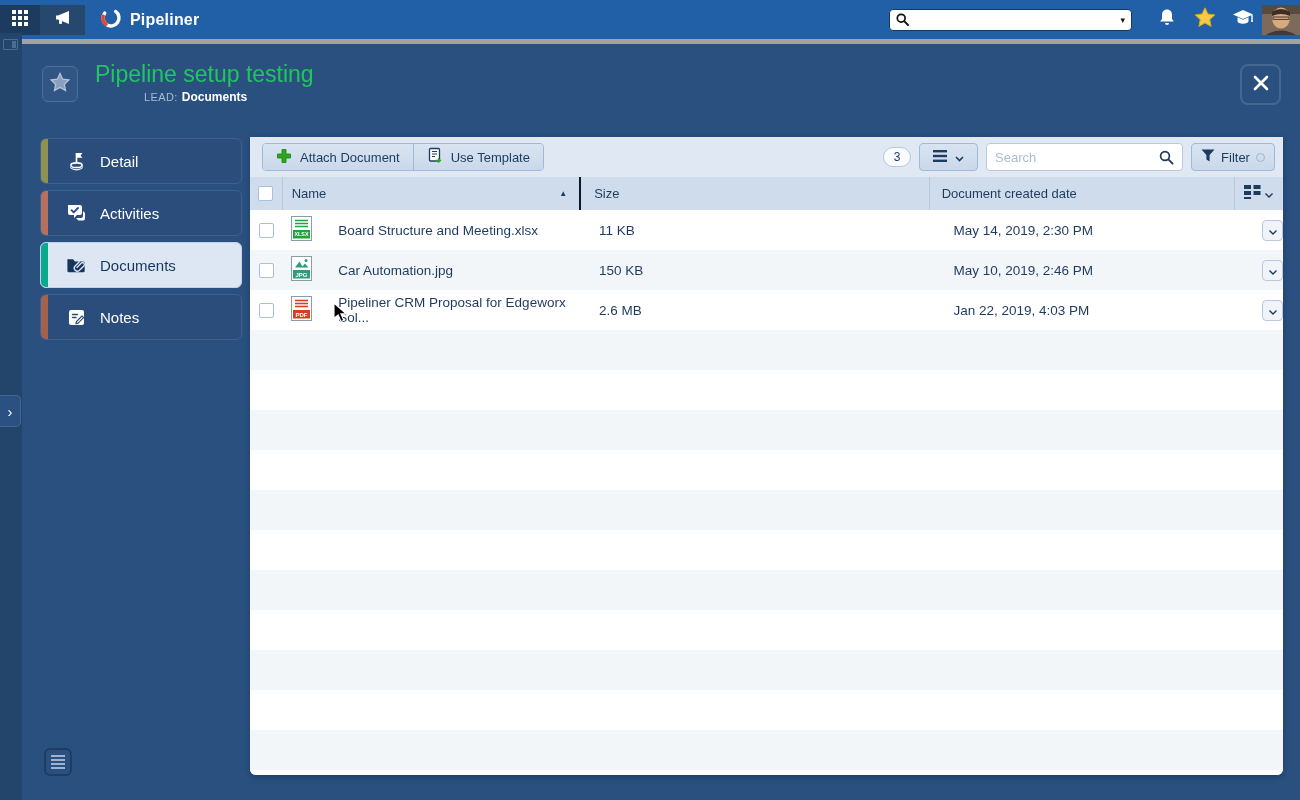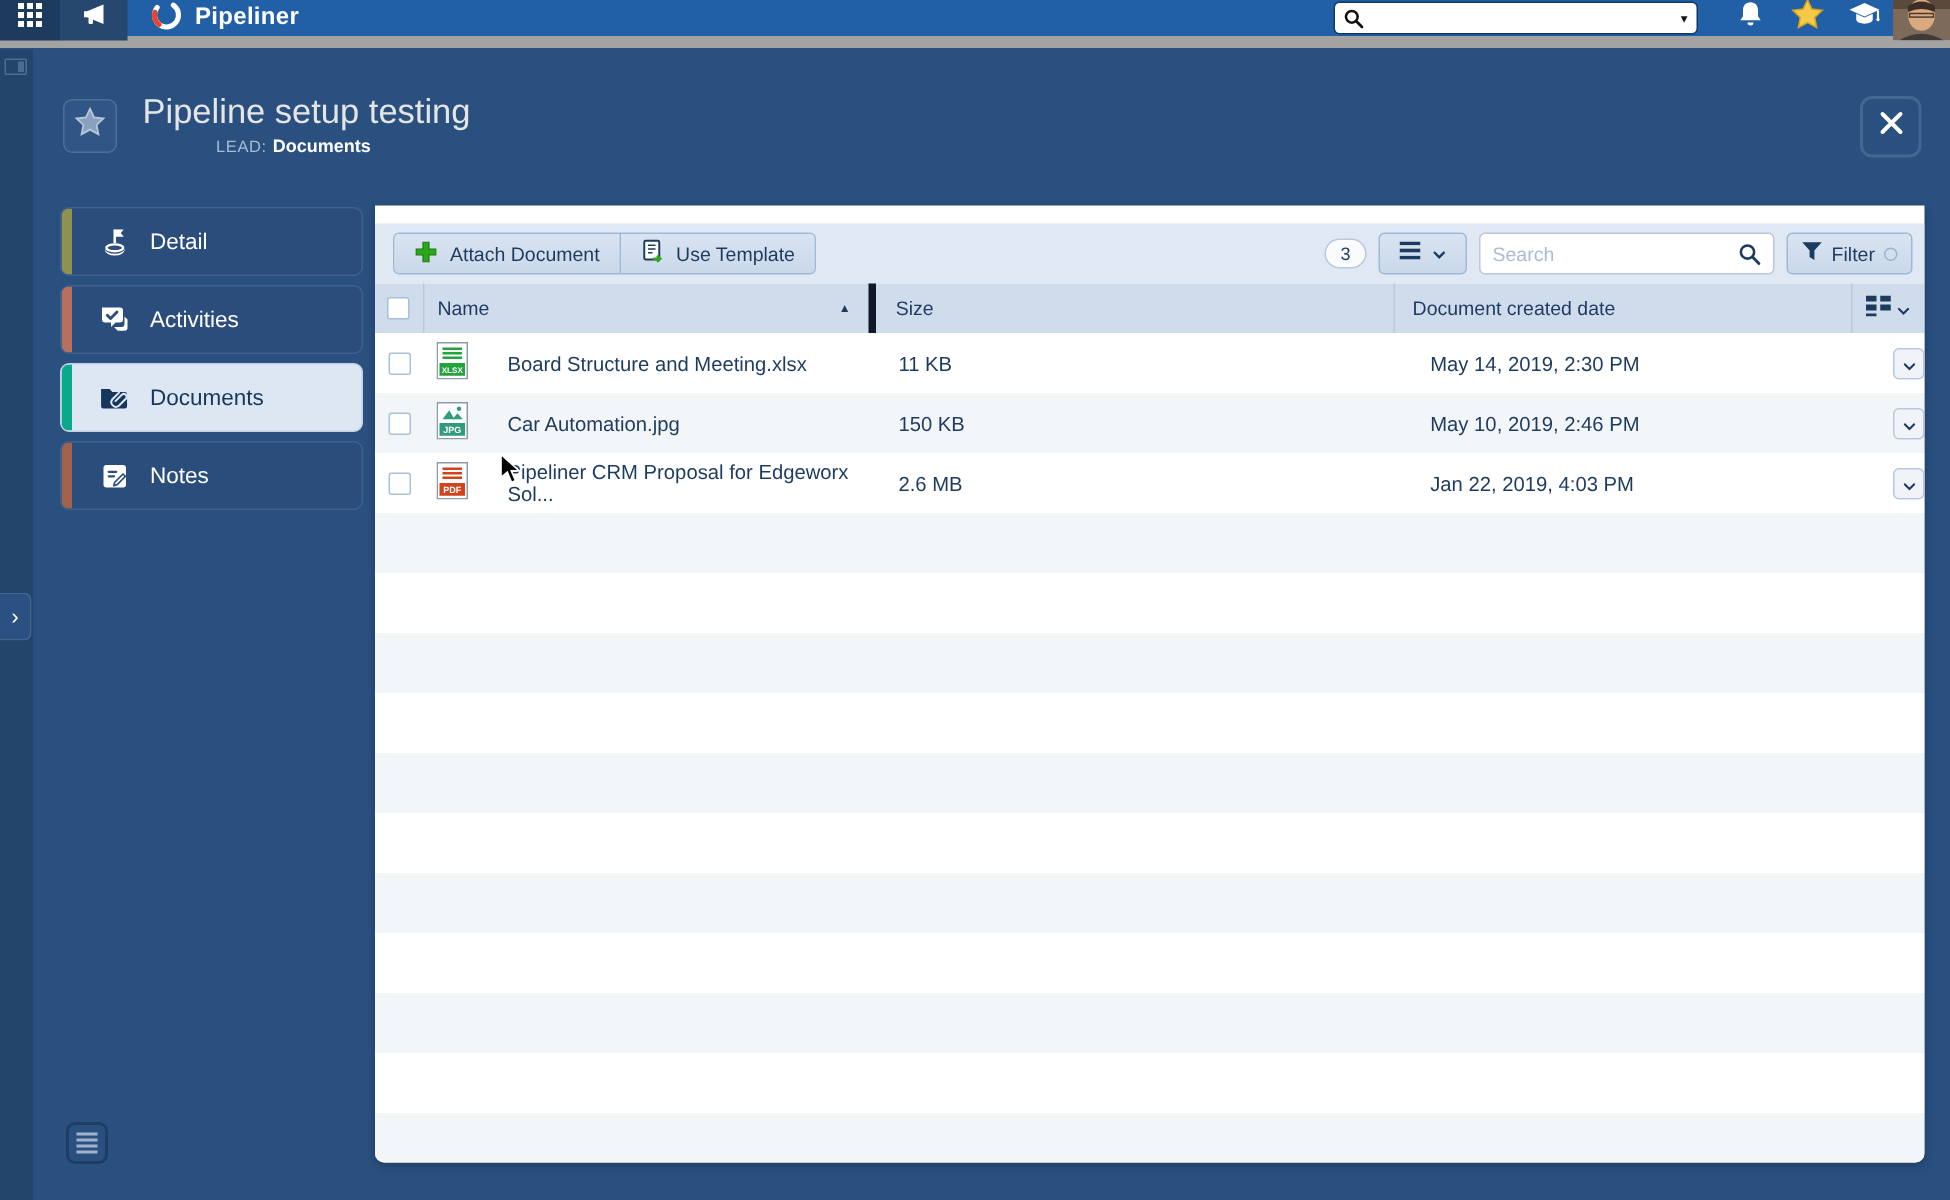--- a/index.html
+++ b/index.html
@@ -1,40 +1,40 @@
 <!DOCTYPE html>
 <html><head>
 <meta charset="utf-8">
 <style>
   * { box-sizing: border-box; margin: 0; padding: 0; }
   html,body { width:1300px; height:800px; }
   body { font-family: "Liberation Sans", sans-serif; background:#2a5080; }
   .screen { position:relative; width:1300px; height:800px; overflow:hidden; background:#2a5080; }
 
   
-  .topbar { position:absolute; left:0; top:0; width:1300px; height:32px; background:#2160a7;
-            border-bottom:8px solid #a3a3a3; display:flex; align-items:center; }
+  .topbar { position:absolute; left:0; top:0; width:1300px; height:44px; background:#2160a7;
+            border-bottom:5px solid #a3a3a3; display:flex; align-items:center; }
   .tb-btn { height:30px; display:flex; align-items:center; justify-content:center; cursor:pointer; }
   .tb-apps { width:40px; background:#1d3b5e; }
   .tb-mega { width:45px; background:#26476e; }
   .logo-wrap { display:flex; align-items:center; margin-left:14px; gap:7px; }
   .logo-text { color:#fff; font-size:16px; font-weight:bold; letter-spacing:.2px; }
   .tb-spacer { flex:1; }
   .tb-search { width:243px; height:22px; background:#fff; border-radius:4px; display:flex; align-items:center;
                padding:0 6px; margin-right:16px; border:1px solid #0f3a66; }
   .tb-search input { flex:1; border:none; outline:none; font-size:12px; color:#222; background:transparent; min-width:0;
                      font-family:"Liberation Sans",sans-serif; }
   .tb-caret { font-size:9px; color:#111; }
   .tb-icon { width:38px; }
   .avatar { width:38px; height:30px; overflow:hidden; }
 
   
   .hdr-star { position:absolute; left:42px; top:66px; width:36px; height:36px; border-radius:6px;
               background:#315685; border:1px solid #4f7096; display:flex; align-items:center; justify-content:center; cursor:pointer; }
-  .hdr-title { position:absolute; left:95px; top:61px; color:#e5e5e5; font-size:23px; font-weight:500; }
+  .hdr-title { position:absolute; left:95px; top:61px; color:#22c55e; font-size:23px; font-weight:500; }
   .hdr-sub { position:absolute; left:96px; top:90px; font-size:11px; color:#a8bcd4; letter-spacing:.4px;margin-left:48px; }
   .hdr-sub b { color:#fff; font-size:12px; margin-left:4px; letter-spacing:0; }
   .hdr-close { position:absolute; left:1240px; top:64px; width:41px; height:41px; border-radius:8px;
                border:2px solid #44678f; display:flex; align-items:center; justify-content:center; cursor:pointer; }
 
   
   .edge-strip { position:absolute; left:0; top:33px; width:22px; height:767px; background:#24456b; }
   .edge-toggle-icon { position:absolute; left:3px; top:6px; width:15px; height:11px; border:1px solid #4b6d95; border-radius:1px; }
   .edge-toggle-icon::after { content:""; position:absolute; right:1px; top:1px; bottom:1px; width:4px; background:#4b6d95; }
   .edge-tab { position:absolute; left:0; top:395px; width:21px; height:32px; background:#2b5182;
@@ -52,21 +52,21 @@
   .nav-item.active { background:#dde7f3; border-color:#c3d2e4; color:#17365c; }
   .nav-item.active .contrast { stroke:#dde7f3; }
 
   .burger-btn { position:absolute; left:44px; top:748px; width:28px; height:28px; border:2px solid #1e3d62; border-radius:6px;
                 display:flex; flex-direction:column; align-items:center; justify-content:center; gap:2px; cursor:pointer; }
   .burger-btn i { display:block; width:14px; height:2px; background:#9fb3cc; }
 
   
   .panel { position:absolute; left:250px; top:137px; width:1033px; height:638px; background:#fff;
            border-radius:0 0 6px 6px; overflow:hidden; box-shadow:0 2px 6px rgba(0,0,0,.25); }
-  .ptoolbar { height:40px; background:#dfe8f3; display:flex; align-items:center; padding:0 8px 0 12px; gap:8px;margin-top:12px; }
+  .ptoolbar { height:40px; background:#dfe8f3; display:flex; align-items:center; padding:0 8px 0 12px; gap:8px; }
   .seg-group { display:flex; border:1px solid #9fb9d8; border-radius:4px; overflow:hidden; }
   .seg-btn { display:flex; align-items:center; gap:8px; padding:0 13px; height:26px; font-size:13px; color:#1d3a5f;
              background:linear-gradient(#d9e4f1,#c9d8ea); cursor:pointer; }
   .seg-btn + .seg-btn { border-left:1px solid #9fb9d8; }
   .count-pill { margin-left:auto; width:28px; height:20px; border-radius:10px; background:#fafbfd; border:1px solid #b9c8dc;
                 display:flex; align-items:center; justify-content:center; font-size:12px; color:#1d3a5f; }
   .view-btn { width:59px; height:28px; border:1px solid #9fb9d8; border-radius:4px; background:linear-gradient(#d9e4f1,#c9d8ea);
               display:flex; align-items:center; justify-content:center; gap:8px; cursor:pointer; }
   .psearch { width:197px; height:28px; background:#fff; border:1px solid #b9c8dc; border-radius:4px;
              display:flex; align-items:center; padding:0 8px;gap:40px; }
@@ -75,21 +75,21 @@
   .psearch input::placeholder { color:#a9bcd4; }
   .filter-btn { width:84px; height:28px; border:1px solid #9fb9d8; border-radius:4px; background:linear-gradient(#d9e4f1,#c9d8ea);
                 display:flex; align-items:center; justify-content:center; gap:6px; font-size:13px; color:#1d3a5f; cursor:pointer; }
   .filter-dot { width:9px; height:9px; border:1.5px solid #9db4cf; border-radius:50%; }
 
   
   .thead { height:33px; background:#cfdcec; display:flex; align-items:stretch; font-size:13px; color:#1d3a5f; }
   .thead .cell { display:flex; align-items:center; }
   .cell-cb { width:33px; justify-content:center; }
   .cell-name { width:310px; padding-left:9px; border-left:1px solid #b9c8dc; }
-  .cell-size { width:317px; padding-left:13px; border-left:5px solid #0f172a; }
+  .cell-size { width:317px; padding-left:13px; border-left:2px solid #0f172a; }
   .cell-date { width:318px; padding-left:12px; border-left:1px solid #b9c8dc;margin-left:45px; }
   .cell-more { flex:1; padding-left:9px; border-left:1px solid #b9c8dc; }
   .sort-tri { margin-left:auto; margin-right:12px; font-size:8px; color:#1d3a5f; }
   .cb { width:15px; height:15px; background:#fff; border:1px solid #a9c0da; border-radius:2px; cursor:pointer; }
   .trow { height:40px; display:flex; align-items:stretch; font-size:13.5px; color:#1d3a5f; background:#fff; }
   .trow.alt { background:#f3f6f9; }
   .trow .cell { display:flex; align-items:center; border-left:none; }
   .trow .cell-name { gap:26px; }
   .row-menu { width:21px; height:21px; background:#f0f4f9; border:1px solid #b9c8dc; border-radius:4px;
               display:flex; align-items:center; justify-content:center; cursor:pointer; }

